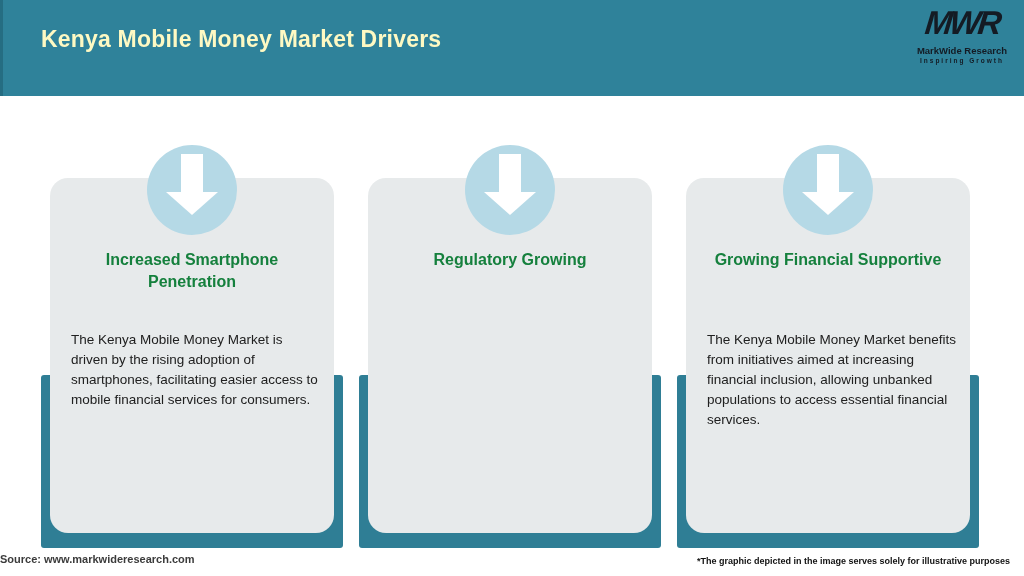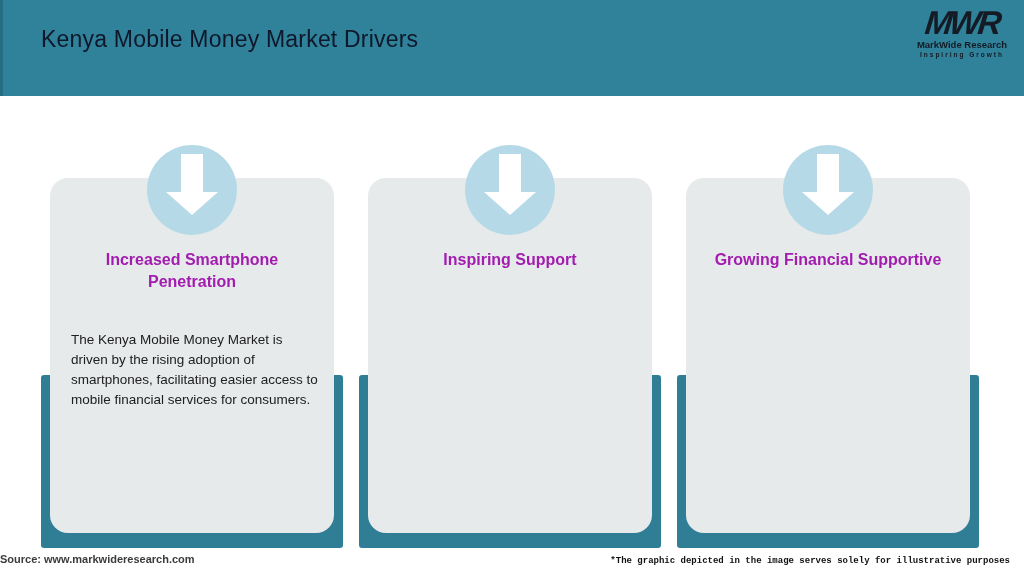--- a/index.html
+++ b/index.html
@@ -18,23 +18,23 @@
   .header {
     position: absolute;
     left: 0; top: 0;
     width: 1024px; height: 96px;
     background: #2f829a;
     border-left: 3px solid #256d82;
   }
   .header-title {
     position: absolute;
     left: 38px; top: 26px;
-    color: #0f172a;
+    color: #fef9c3;
     font-size: 23px;
-    font-weight: normal;
+    font-weight: bold;
     letter-spacing: 0.2px;
   }
   .logo {
     position: absolute;
     right: 12px; top: 8px;
     width: 100px;
     text-align: center;
     color: #141b24;
   }
   .logo-acronym {
@@ -42,21 +42,21 @@
     line-height: 30px;
     font-weight: 900;
     letter-spacing: -3px;
     font-style: italic;
     transform: skewX(-6deg);
   }
   .logo-name {
     font-size: 9.5px;
     font-weight: bold;
     white-space: nowrap;
-    margin-top: 1px;
+    margin-top: 7px;
   }
   .logo-tagline {
     font-size: 6.5px;
     font-weight: bold;
     letter-spacing: 2px;
     white-space: nowrap;
     margin-top: 1px;
   }
 
   
@@ -114,21 +114,21 @@
   }
   .card-title {
     position: absolute;
     left: 0; right: 0;
     top: 71px;               
     padding: 0 22px;
     text-align: center;
     font-size: 16px;
     line-height: 22px;
     font-weight: bold;
-    color: #a21caf;
+    color: #15803d;
   }
   .card-body {
     position: absolute;
     left: 21px; right: 11px;
     top: 152px;              
     font-size: 13.5px;
     line-height: 20px;
     color: #202020;
     text-align: left;
   }
@@ -142,21 +142,20 @@
     font-weight: bold;
     color: #3b3b3b;
   }
   .footer-disclaimer {
     position: absolute;
     right: 14px;
     top: 556px;
     font-size: 9px;
     font-weight: bold;
     color: #111111;
-    font-family: Liberation Mono, monospace;
   }
 </style>
 </head>
 <body>
 
 <div class="canvas">
 
   <div class="header">
     <div class="header-title">Kenya Mobile Money Market Drivers</div>
     <div class="logo">
@@ -174,32 +173,33 @@
     </div>
     <div class="icon-circle">
       <div class="arrow-shaft"></div>
       <div class="arrow-head"></div>
     </div>
   </div>
 
   <div class="card-wrap wrap-2">
     <div class="card-shadow"></div>
     <div class="card">
-      <div class="card-title">Inspiring Support</div>
+      <div class="card-title">Regulatory Growing</div>
     </div>
     <div class="icon-circle">
       <div class="arrow-shaft"></div>
       <div class="arrow-head"></div>
     </div>
   </div>
 
   <div class="card-wrap wrap-3">
     <div class="card-shadow"></div>
     <div class="card">
       <div class="card-title">Growing Financial Supportive</div>
+      <div class="card-body">The Kenya Mobile Money Market benefits from initiatives aimed at increasing financial inclusion, allowing unbanked populations to access essential financial services.</div>
     </div>
     <div class="icon-circle">
       <div class="arrow-shaft"></div>
       <div class="arrow-head"></div>
     </div>
   </div>
 
   <div class="footer-source">Source: www.markwideresearch.com</div>
   <div class="footer-disclaimer">*The graphic depicted in the image serves solely for illustrative purposes</div>
 

